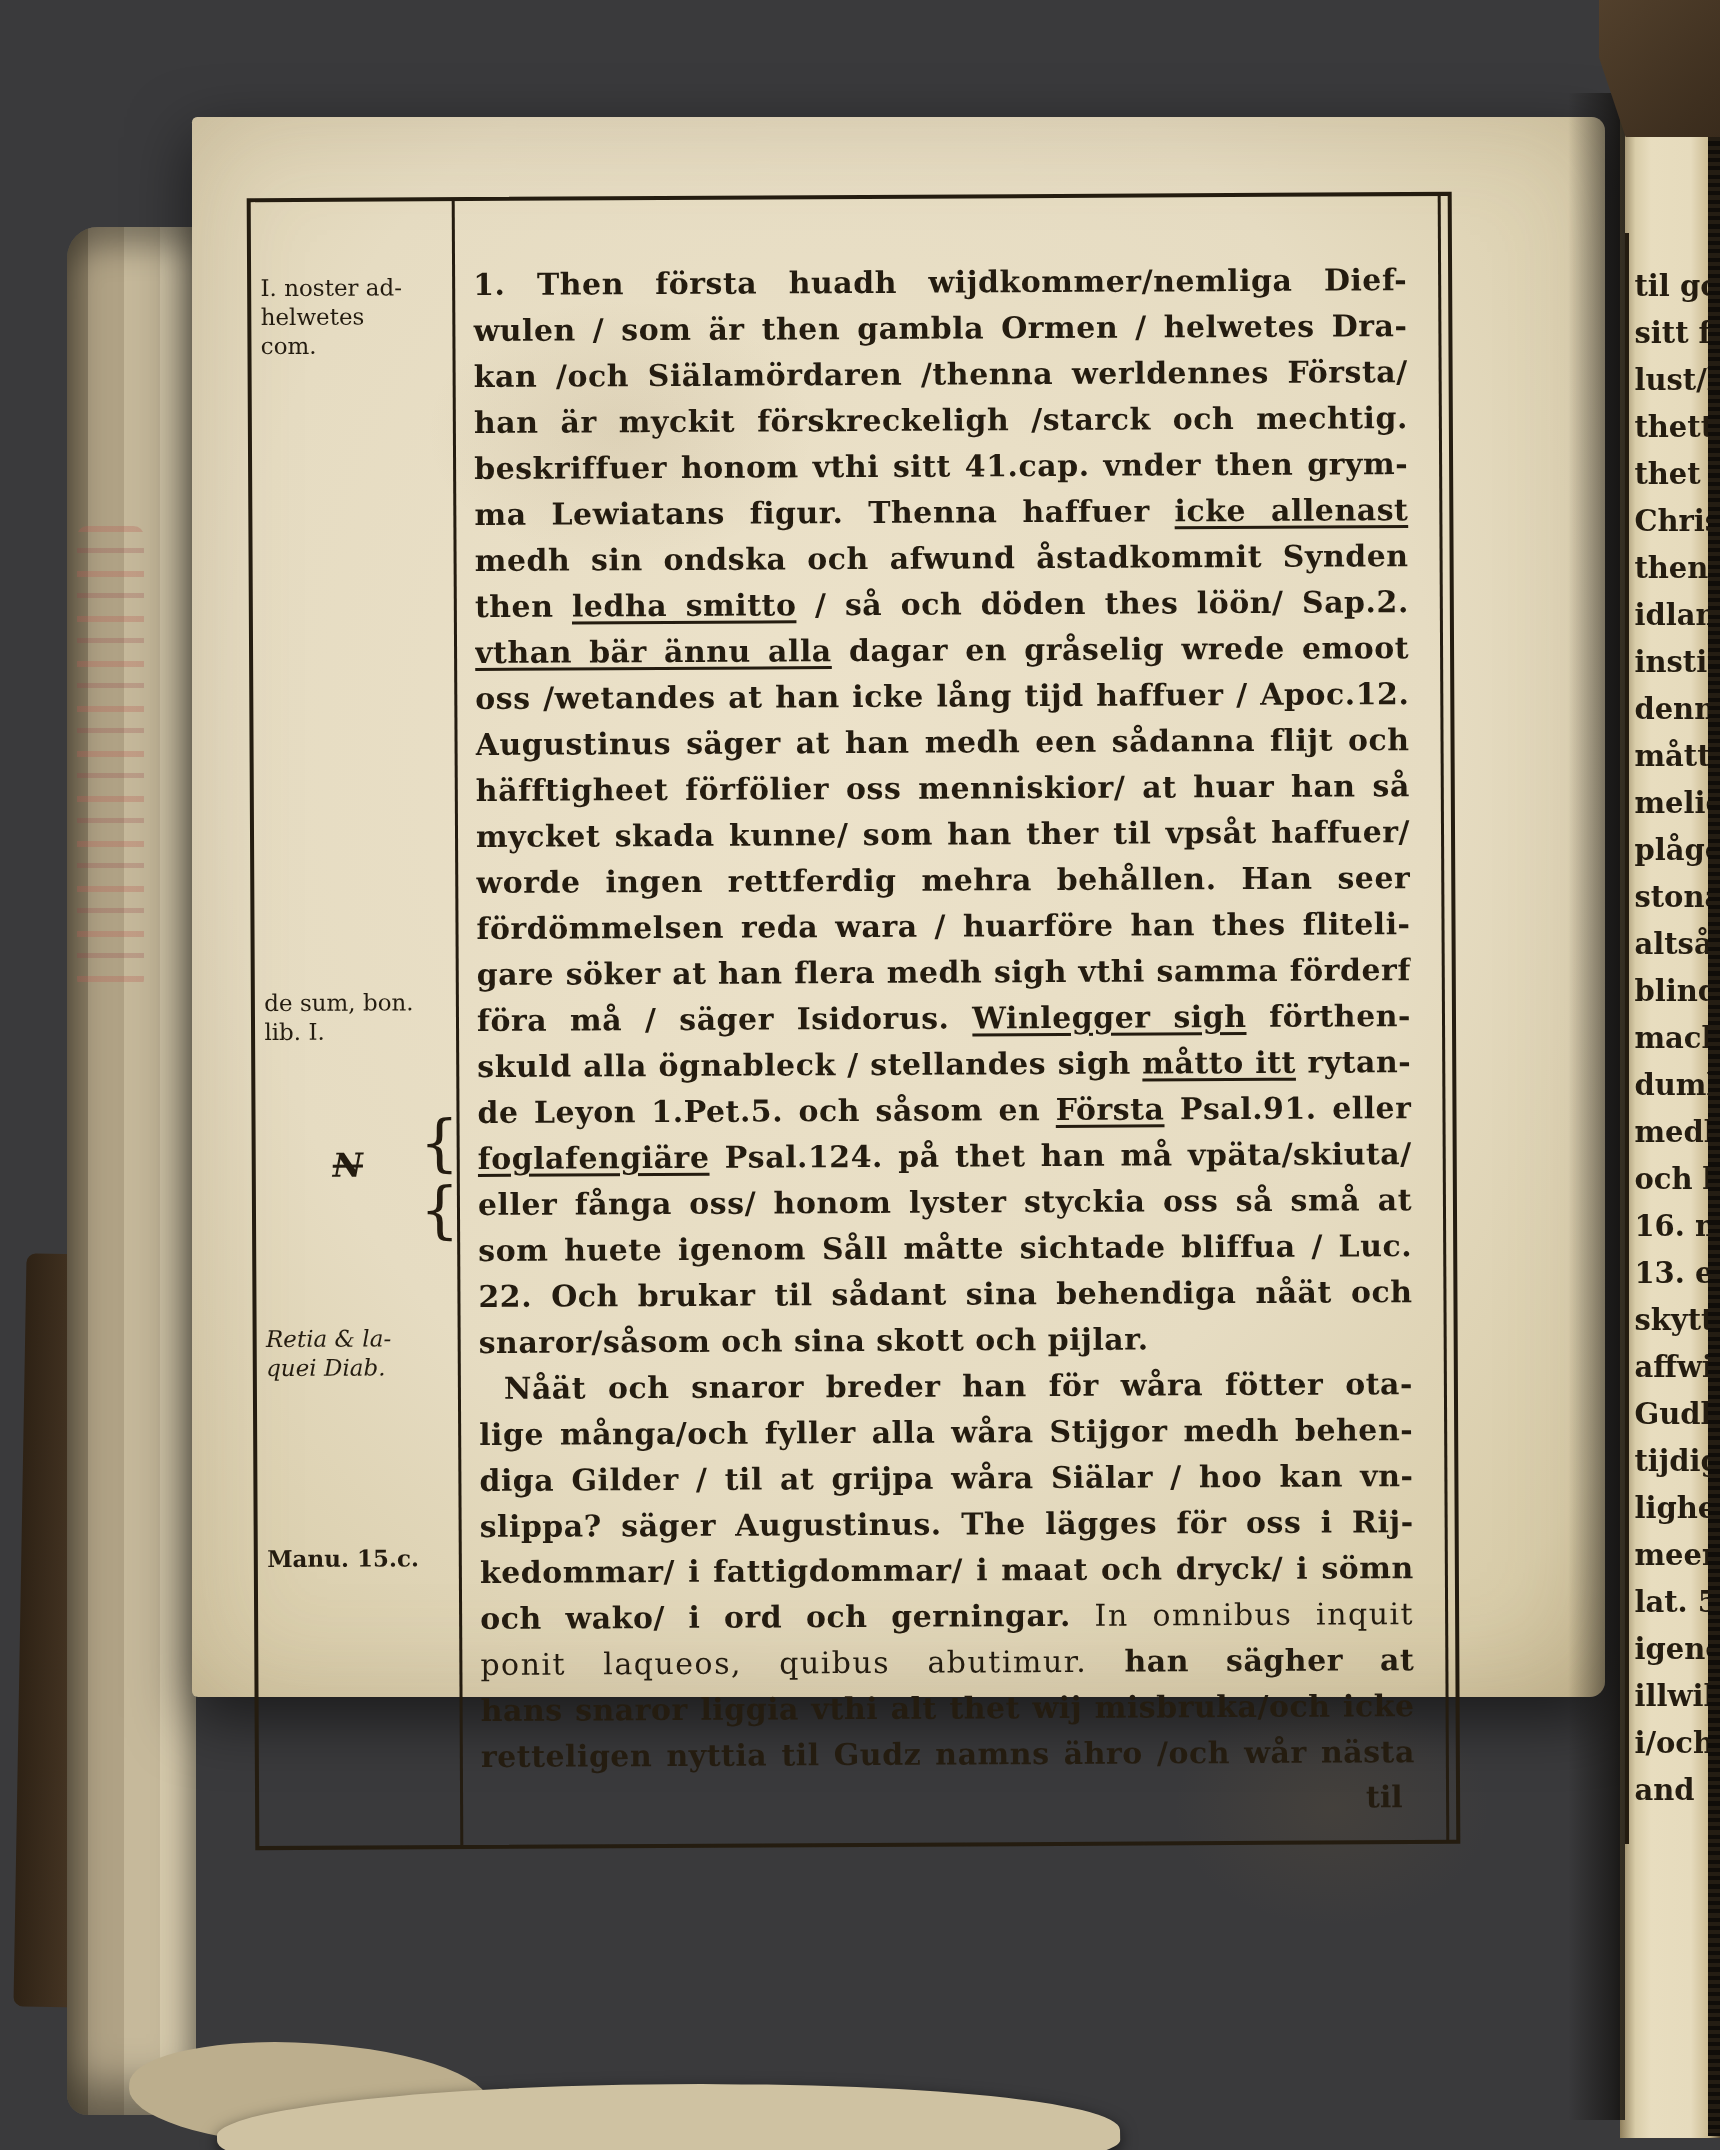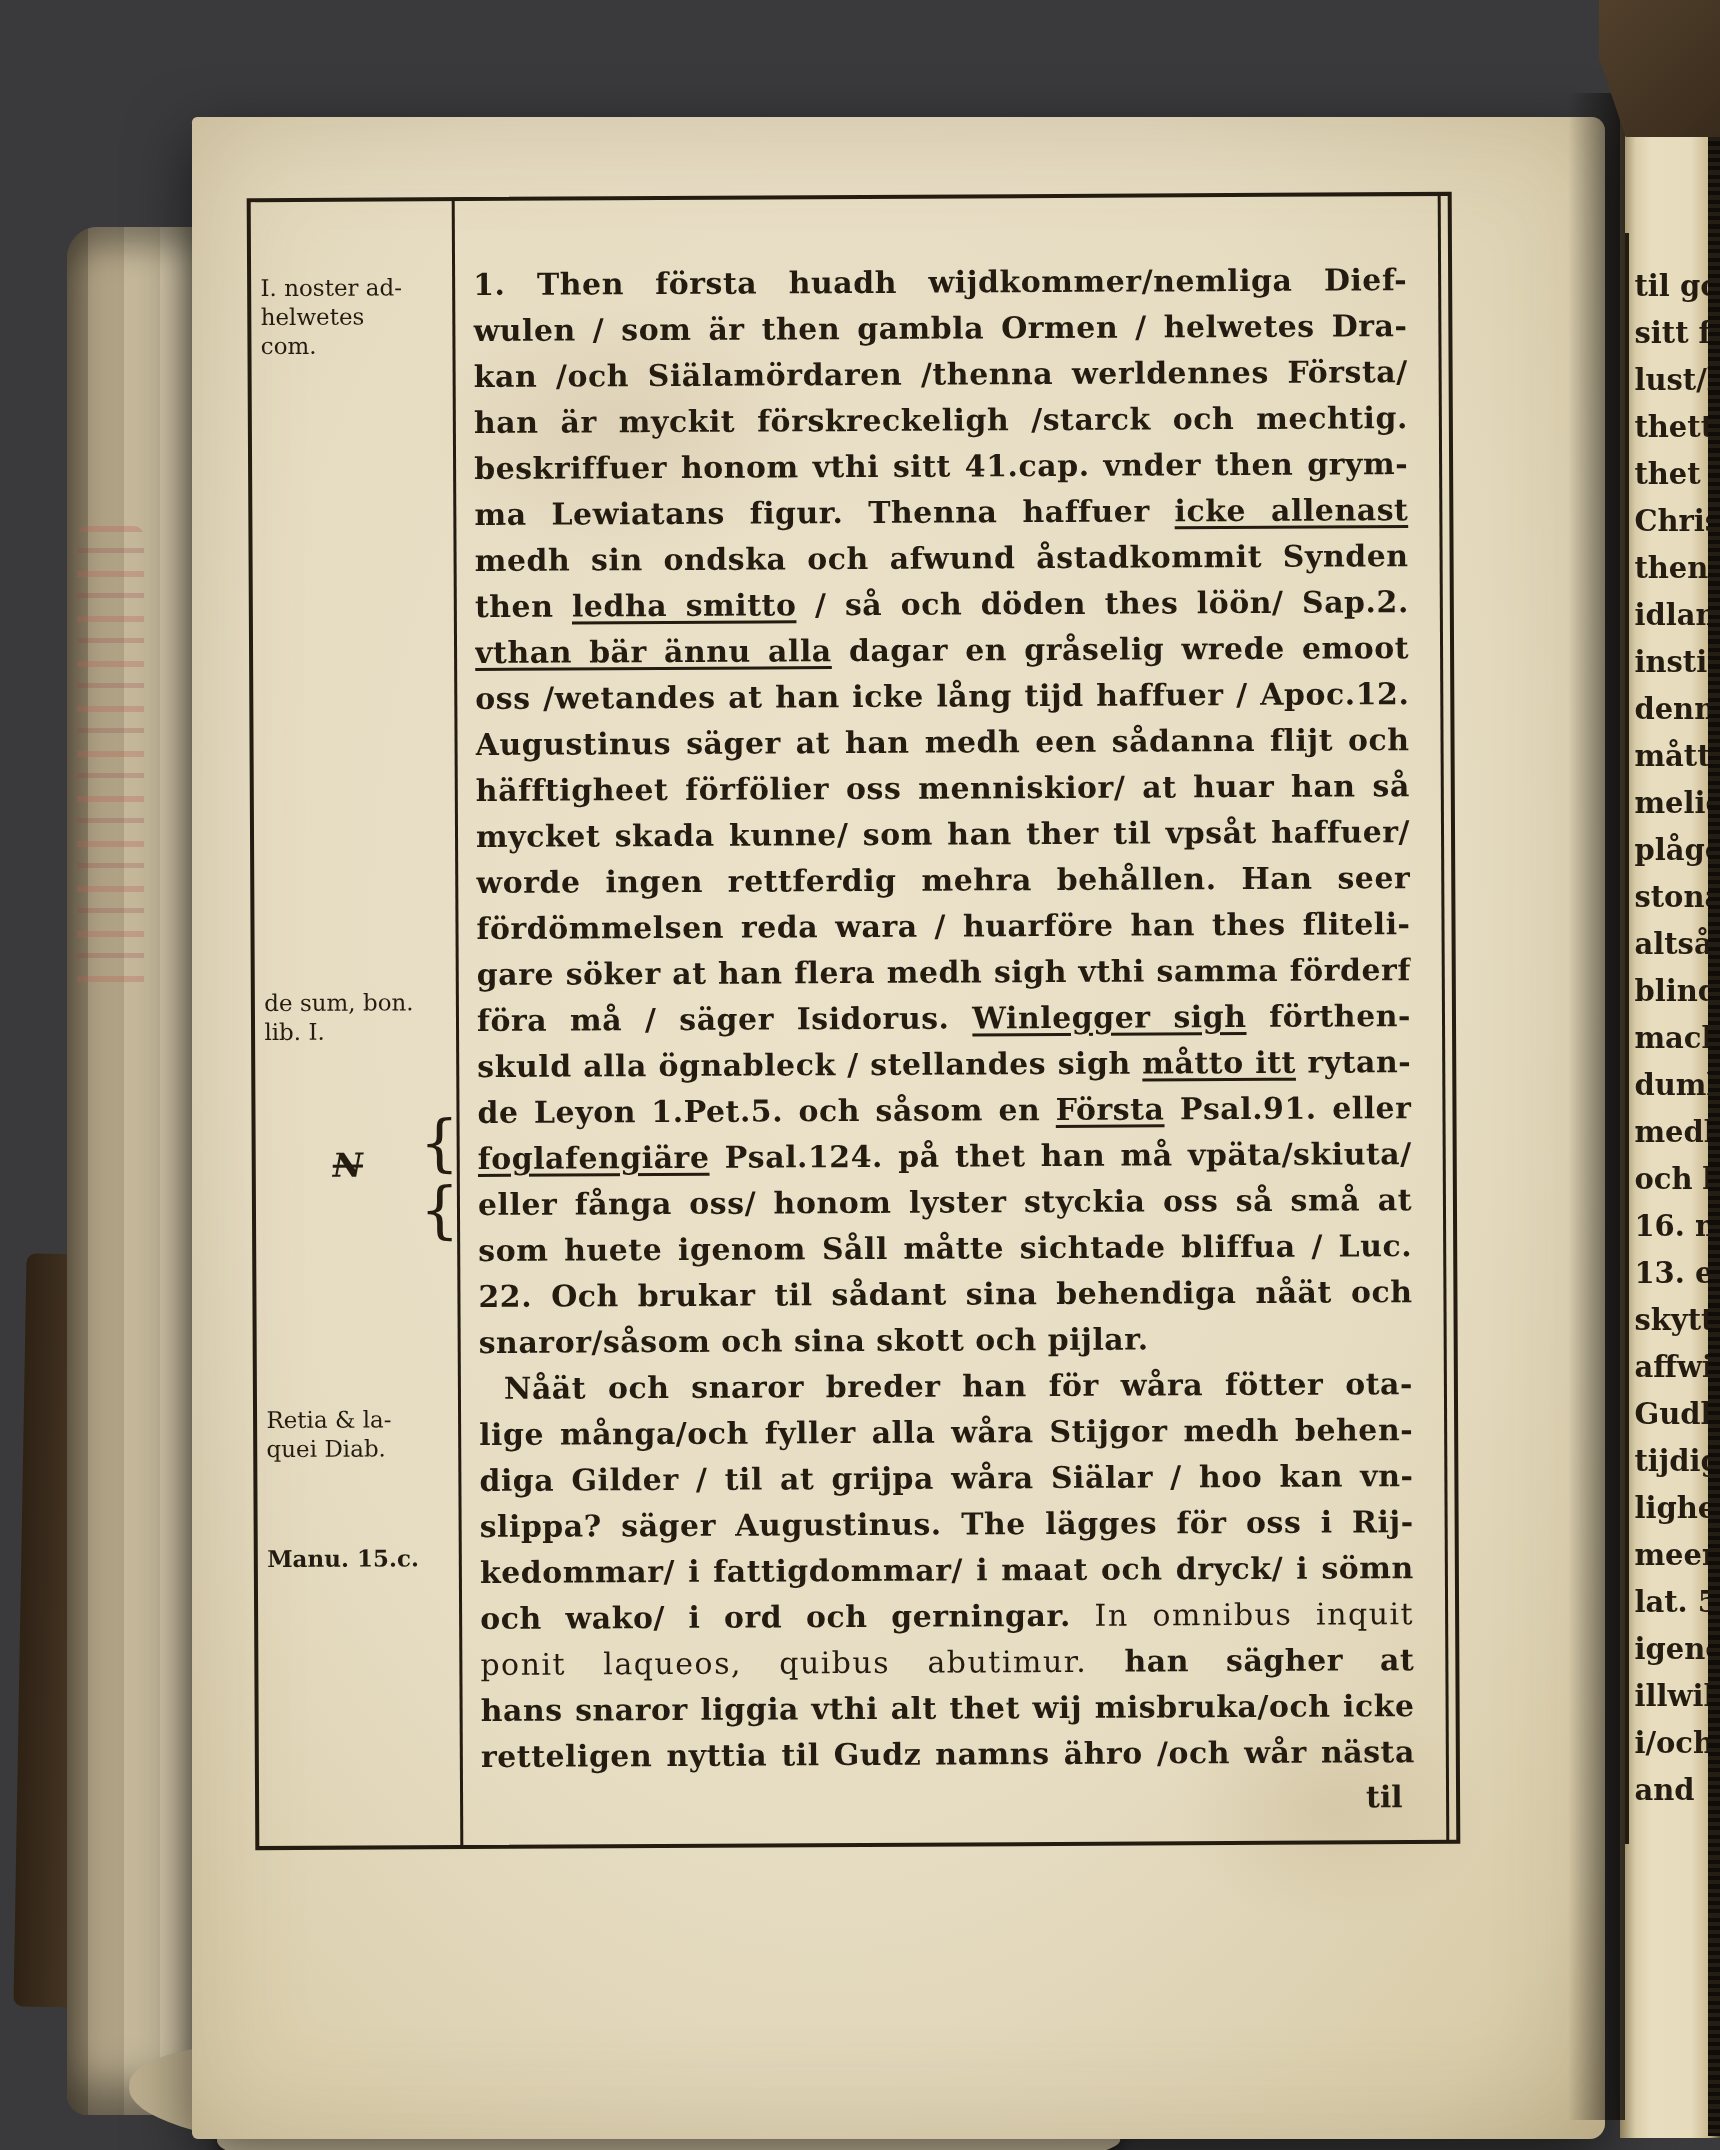--- a/index.html
+++ b/index.html
@@ -29,21 +29,21 @@
     position:absolute;left:217px;top:2084px;width:903px;height:98px;z-index:1;
     background:#cfc2a2;border-radius:45% 55% 35% 50%;transform:rotate(-1deg);
     box-shadow:0 5.2px 15.5px rgba(0,0,0,.6);
   }
   .deckle2{
     position:absolute;left:129px;top:2043px;width:361px;height:103px;z-index:1;
     background:#bcae8d;border-radius:50% 60% 40% 55%;transform:rotate(2deg);
   }
   
   .page{
-    position:absolute;left:192px;top:117px;width:1413px;height:2022px;z-index:2;
+    position:absolute;left:192px;top:117px;width:1413px;height:1580px;z-index:2;
     background:radial-gradient(ellipse at 45% 40%, #ece2ca 0%, #e6dcc2 55%, #d8cca9 88%, #c9bb95 100%);
     border-radius:5.2px 13.4px 15.5px 6.2px;
     box-shadow:0 20.6px 62px rgba(0,0,0,.55), inset 0 0 113px rgba(115,92,58,.22);
   }
   .stain-a{position:absolute;left:980px;top:1573px;width:320px;height:237px;
     background:radial-gradient(ellipse, rgba(140,110,60,.12), rgba(0,0,0,0) 70%);}
   .stain-b{position:absolute;left:232px;top:181px;width:392px;height:268px;
     background:radial-gradient(ellipse, rgba(120,95,55,.10), rgba(0,0,0,0) 70%);}
   
   .frame{
@@ -58,21 +58,21 @@
     position:absolute;left:0;top:0;bottom:0;width:204px;box-sizing:border-box;
     border-right:3.1px solid #241c10;
   }
   .mnote{
     position:absolute;left:9.3px;width:191px;
     font-size:23px;line-height:29px;font-weight:400;color:#241c10;
     font-family:"DejaVu Serif", serif;
   }
   .mn-1{top:72px;}
   .mn-2{top:787px;}
-  .mn-3{top:1204px;}
+  .mn-3{top:1123px;font-style:italic;}
   .mn-4{top:1342px;font-weight:bold;}
   .nota{
     position:absolute;left:77px;top:944px;font-size:33px;font-style:italic;font-weight:700;
     color:#241c10;text-decoration:line-through;
   }
   .brace{
     position:absolute;left:164px;font-size:62px;line-height:52px;font-weight:400;color:#241c10;
   }
   .brace-top{top:916px;}
   .brace-bottom{top:983px;}

